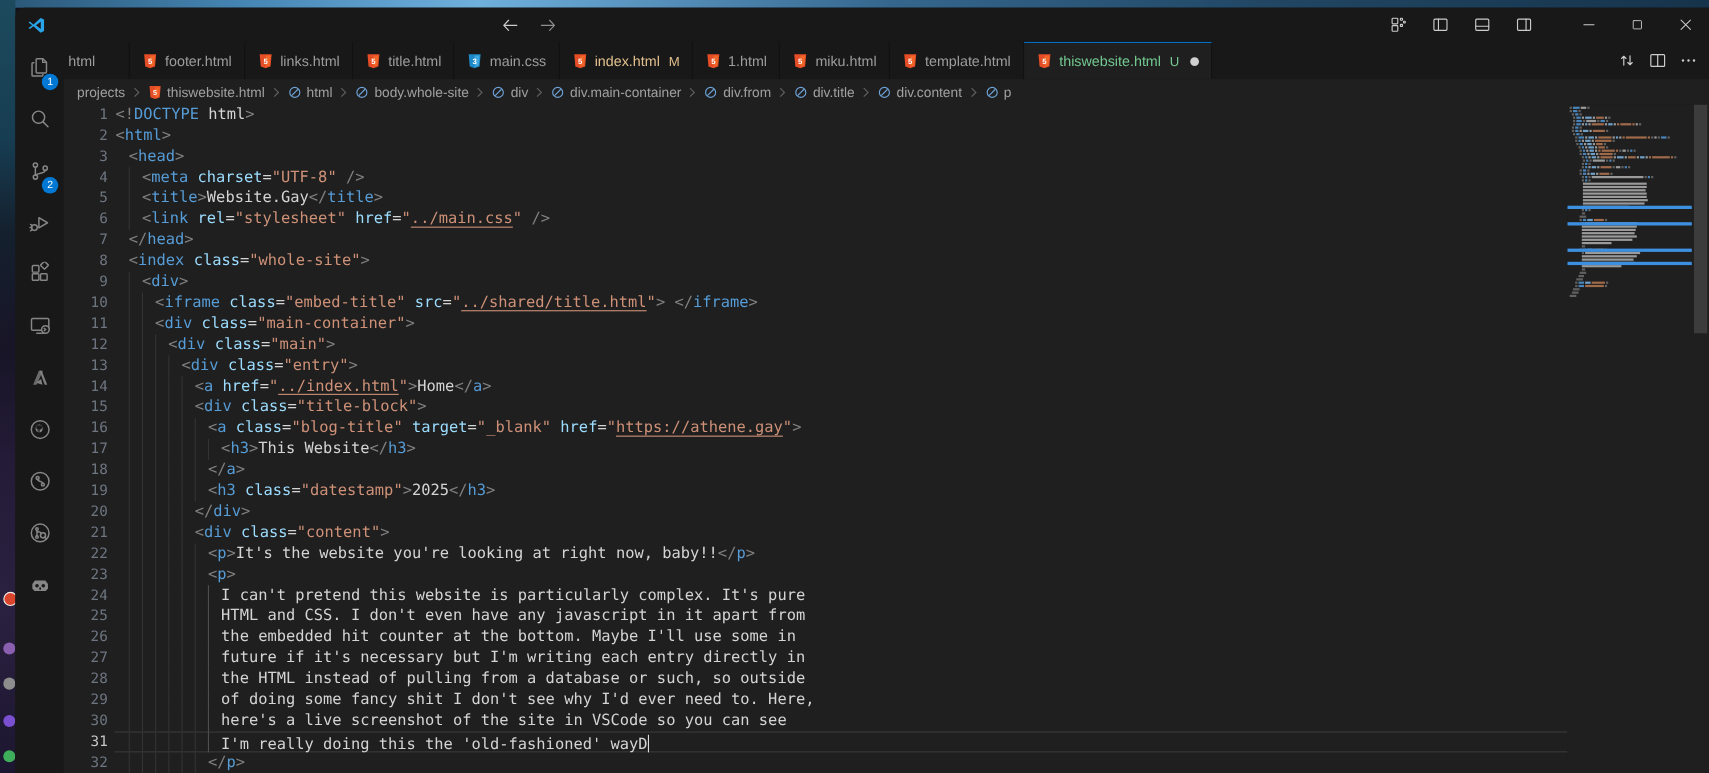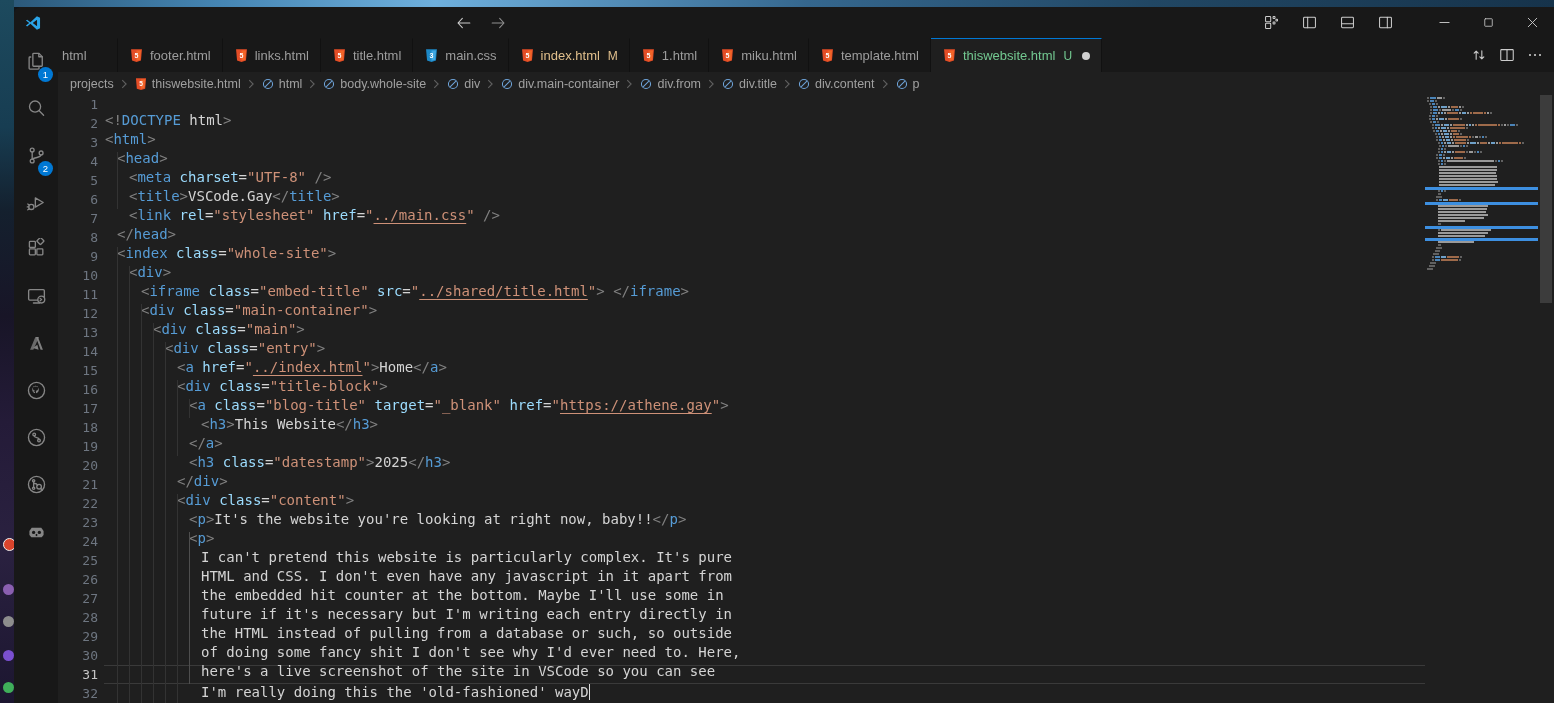--- a/index.html
+++ b/index.html
@@ -52,21 +52,21 @@
   .bc-sep{display:flex;align-items:center;margin:0 1px;}
   
   .editor{position:relative;flex:1;background:#1f1f1f;overflow:hidden;
      font-family:"DejaVu Sans Mono","Liberation Mono",monospace;}
   .code-lines{position:absolute;left:0;top:0;right:129px;}
   .code-line{position:relative;height:19px;white-space:pre;}
   .lnum{position:absolute;left:0;top:0;width:40px;text-align:right;font-size:13px;line-height:19px;color:#6e7681;}
   .lnum.active{color:#c6c6c6;}
   .guide{position:absolute;top:0;bottom:0;width:1px;background:#333333;}
   .guide.bright{background:#4e4e4e;}
-  .ltext{position:absolute;top:16px;font-size:14px;line-height:19px;}
+  .ltext{position:absolute;top:0;font-size:14px;line-height:19px;}
   .tk-pt{color:#808080}.tk-tag{color:#569cd6}.tk-attr{color:#9cdcfe}
   .tk-str{color:#ce9178}.tk-plain{color:#d4d4d4}
   .tk-link{color:#ce9178;text-decoration:underline;text-underline-offset:3px;}
   .cursor{display:inline-block;width:1.5px;height:16px;background:#dcdcdc;transform:translateY(3px);}
   .cur-line-box{position:absolute;left:46px;right:129px;height:19px;
      border-top:1px solid #3a3a3a;border-bottom:1px solid #3a3a3a;box-sizing:border-box;pointer-events:none;}
   
   .minimap{position:absolute;top:0;bottom:0;right:16px;width:113px;background:#1f1f1f;}
   .mm-rows{position:absolute;left:0;top:2px;right:0;}
   .mm-row{position:relative;height:3px;white-space:nowrap;}
@@ -537,21 +537,21 @@
               <span>p</span>
             </span>
           </div>
         <div class="editor">
           <div class="cur-line-box" id="curlinebox" style="top: 570px;"></div>
           <div class="code-lines">
               <div class="code-line"><span class="lnum">1</span><span class="ltext" style="left: 47px;"><span class="tk-pt">&lt;!</span><span class="tk-tag">DOCTYPE</span><span class="tk-plain"> html</span><span class="tk-pt">&gt;</span></span></div>
               <div class="code-line"><span class="lnum">2</span><span class="ltext" style="left: 47px;"><span class="tk-pt">&lt;</span><span class="tk-tag">html</span><span class="tk-pt">&gt;</span></span></div>
               <div class="code-line"><span class="lnum">3</span><span class="ltext" style="left: 59px;"><span class="tk-pt">&lt;</span><span class="tk-tag">head</span><span class="tk-pt">&gt;</span></span></div>
               <div class="code-line"><span class="lnum">4</span><span class="guide" style="left: 59px;"></span><span class="ltext" style="left: 71px;"><span class="tk-pt">&lt;</span><span class="tk-tag">meta</span><span class="tk-plain"> </span><span class="tk-attr">charset</span><span class="tk-plain">=</span><span class="tk-str">"UTF-8"</span><span class="tk-plain"> </span><span class="tk-pt">/&gt;</span></span></div>
-              <div class="code-line"><span class="lnum">5</span><span class="guide" style="left: 59px;"></span><span class="ltext" style="left: 71px;"><span class="tk-pt">&lt;</span><span class="tk-tag">title</span><span class="tk-pt">&gt;</span><span class="tk-plain">VSCode.Gay</span><span class="tk-pt">&lt;/</span><span class="tk-tag">title</span><span class="tk-pt">&gt;</span></span></div>
+              <div class="code-line"><span class="lnum">5</span><span class="guide" style="left: 59px;"></span><span class="ltext" style="left: 71px;"><span class="tk-pt">&lt;</span><span class="tk-tag">title</span><span class="tk-pt">&gt;</span><span class="tk-plain">Website.Gay</span><span class="tk-pt">&lt;/</span><span class="tk-tag">title</span><span class="tk-pt">&gt;</span></span></div>
               <div class="code-line"><span class="lnum">6</span><span class="guide" style="left: 59px;"></span><span class="ltext" style="left: 71px;"><span class="tk-pt">&lt;</span><span class="tk-tag">link</span><span class="tk-plain"> </span><span class="tk-attr">rel</span><span class="tk-plain">=</span><span class="tk-str">"stylesheet"</span><span class="tk-plain"> </span><span class="tk-attr">href</span><span class="tk-plain">=</span><span class="tk-str">"</span><span class="tk-link">../main.css</span><span class="tk-str">"</span><span class="tk-plain"> </span><span class="tk-pt">/&gt;</span></span></div>
               <div class="code-line"><span class="lnum">7</span><span class="ltext" style="left: 59px;"><span class="tk-pt">&lt;/</span><span class="tk-tag">head</span><span class="tk-pt">&gt;</span></span></div>
               <div class="code-line"><span class="lnum">8</span><span class="ltext" style="left: 59px;"><span class="tk-pt">&lt;</span><span class="tk-tag">index</span><span class="tk-plain"> </span><span class="tk-attr">class</span><span class="tk-plain">=</span><span class="tk-str">"whole-site"</span><span class="tk-pt">&gt;</span></span></div>
               <div class="code-line"><span class="lnum">9</span><span class="guide" style="left: 59px;"></span><span class="ltext" style="left: 71px;"><span class="tk-pt">&lt;</span><span class="tk-tag">div</span><span class="tk-pt">&gt;</span></span></div>
               <div class="code-line"><span class="lnum">10</span><span class="guide" style="left: 59px;"></span><span class="guide" style="left: 71px;"></span><span class="ltext" style="left: 83px;"><span class="tk-pt">&lt;</span><span class="tk-tag">iframe</span><span class="tk-plain"> </span><span class="tk-attr">class</span><span class="tk-plain">=</span><span class="tk-str">"embed-title"</span><span class="tk-plain"> </span><span class="tk-attr">src</span><span class="tk-plain">=</span><span class="tk-str">"</span><span class="tk-link">../shared/title.html</span><span class="tk-str">"</span><span class="tk-pt">&gt;</span><span class="tk-plain"> </span><span class="tk-pt">&lt;/</span><span class="tk-tag">iframe</span><span class="tk-pt">&gt;</span></span></div>
               <div class="code-line"><span class="lnum">11</span><span class="guide" style="left: 59px;"></span><span class="guide" style="left: 71px;"></span><span class="ltext" style="left: 83px;"><span class="tk-pt">&lt;</span><span class="tk-tag">div</span><span class="tk-plain"> </span><span class="tk-attr">class</span><span class="tk-plain">=</span><span class="tk-str">"main-container"</span><span class="tk-pt">&gt;</span></span></div>
               <div class="code-line"><span class="lnum">12</span><span class="guide" style="left: 59px;"></span><span class="guide" style="left: 71px;"></span><span class="guide" style="left: 83px;"></span><span class="ltext" style="left: 95px;"><span class="tk-pt">&lt;</span><span class="tk-tag">div</span><span class="tk-plain"> </span><span class="tk-attr">class</span><span class="tk-plain">=</span><span class="tk-str">"main"</span><span class="tk-pt">&gt;</span></span></div>
               <div class="code-line"><span class="lnum">13</span><span class="guide" style="left: 59px;"></span><span class="guide" style="left: 71px;"></span><span class="guide" style="left: 83px;"></span><span class="guide" style="left: 95px;"></span><span class="ltext" style="left: 107px;"><span class="tk-pt">&lt;</span><span class="tk-tag">div</span><span class="tk-plain"> </span><span class="tk-attr">class</span><span class="tk-plain">=</span><span class="tk-str">"entry"</span><span class="tk-pt">&gt;</span></span></div>
               <div class="code-line"><span class="lnum">14</span><span class="guide" style="left: 59px;"></span><span class="guide" style="left: 71px;"></span><span class="guide" style="left: 83px;"></span><span class="guide" style="left: 95px;"></span><span class="guide" style="left: 107px;"></span><span class="ltext" style="left: 119px;"><span class="tk-pt">&lt;</span><span class="tk-tag">a</span><span class="tk-plain"> </span><span class="tk-attr">href</span><span class="tk-plain">=</span><span class="tk-str">"</span><span class="tk-link">../index.html</span><span class="tk-str">"</span><span class="tk-pt">&gt;</span><span class="tk-plain">Home</span><span class="tk-pt">&lt;/</span><span class="tk-tag">a</span><span class="tk-pt">&gt;</span></span></div>
               <div class="code-line"><span class="lnum">15</span><span class="guide" style="left: 59px;"></span><span class="guide" style="left: 71px;"></span><span class="guide" style="left: 83px;"></span><span class="guide" style="left: 95px;"></span><span class="guide" style="left: 107px;"></span><span class="ltext" style="left: 119px;"><span class="tk-pt">&lt;</span><span class="tk-tag">div</span><span class="tk-plain"> </span><span class="tk-attr">class</span><span class="tk-plain">=</span><span class="tk-str">"title-block"</span><span class="tk-pt">&gt;</span></span></div>

